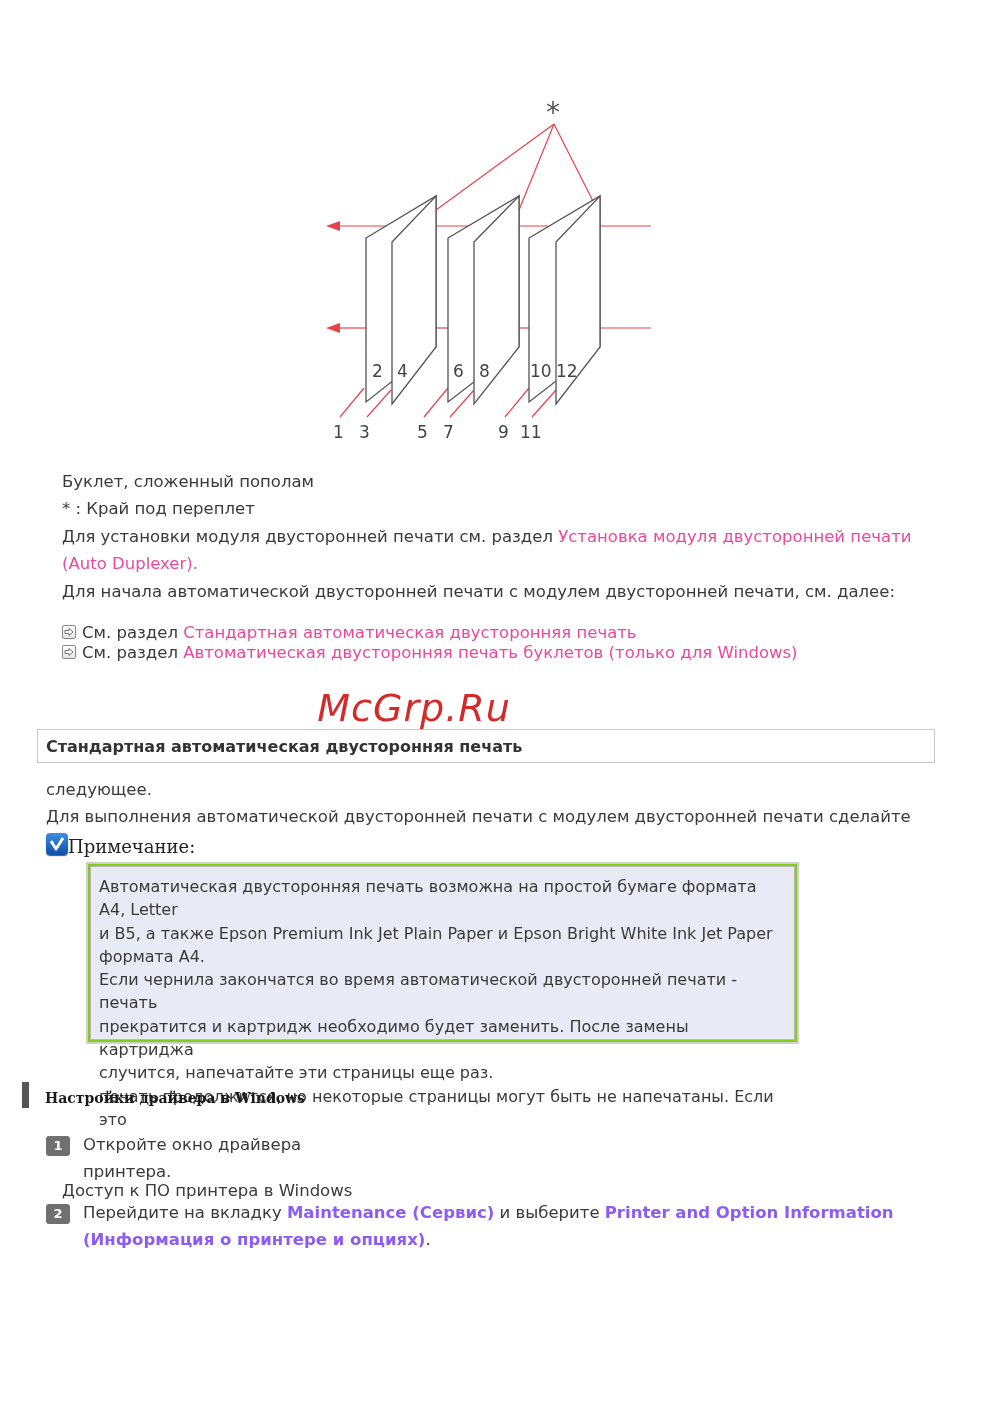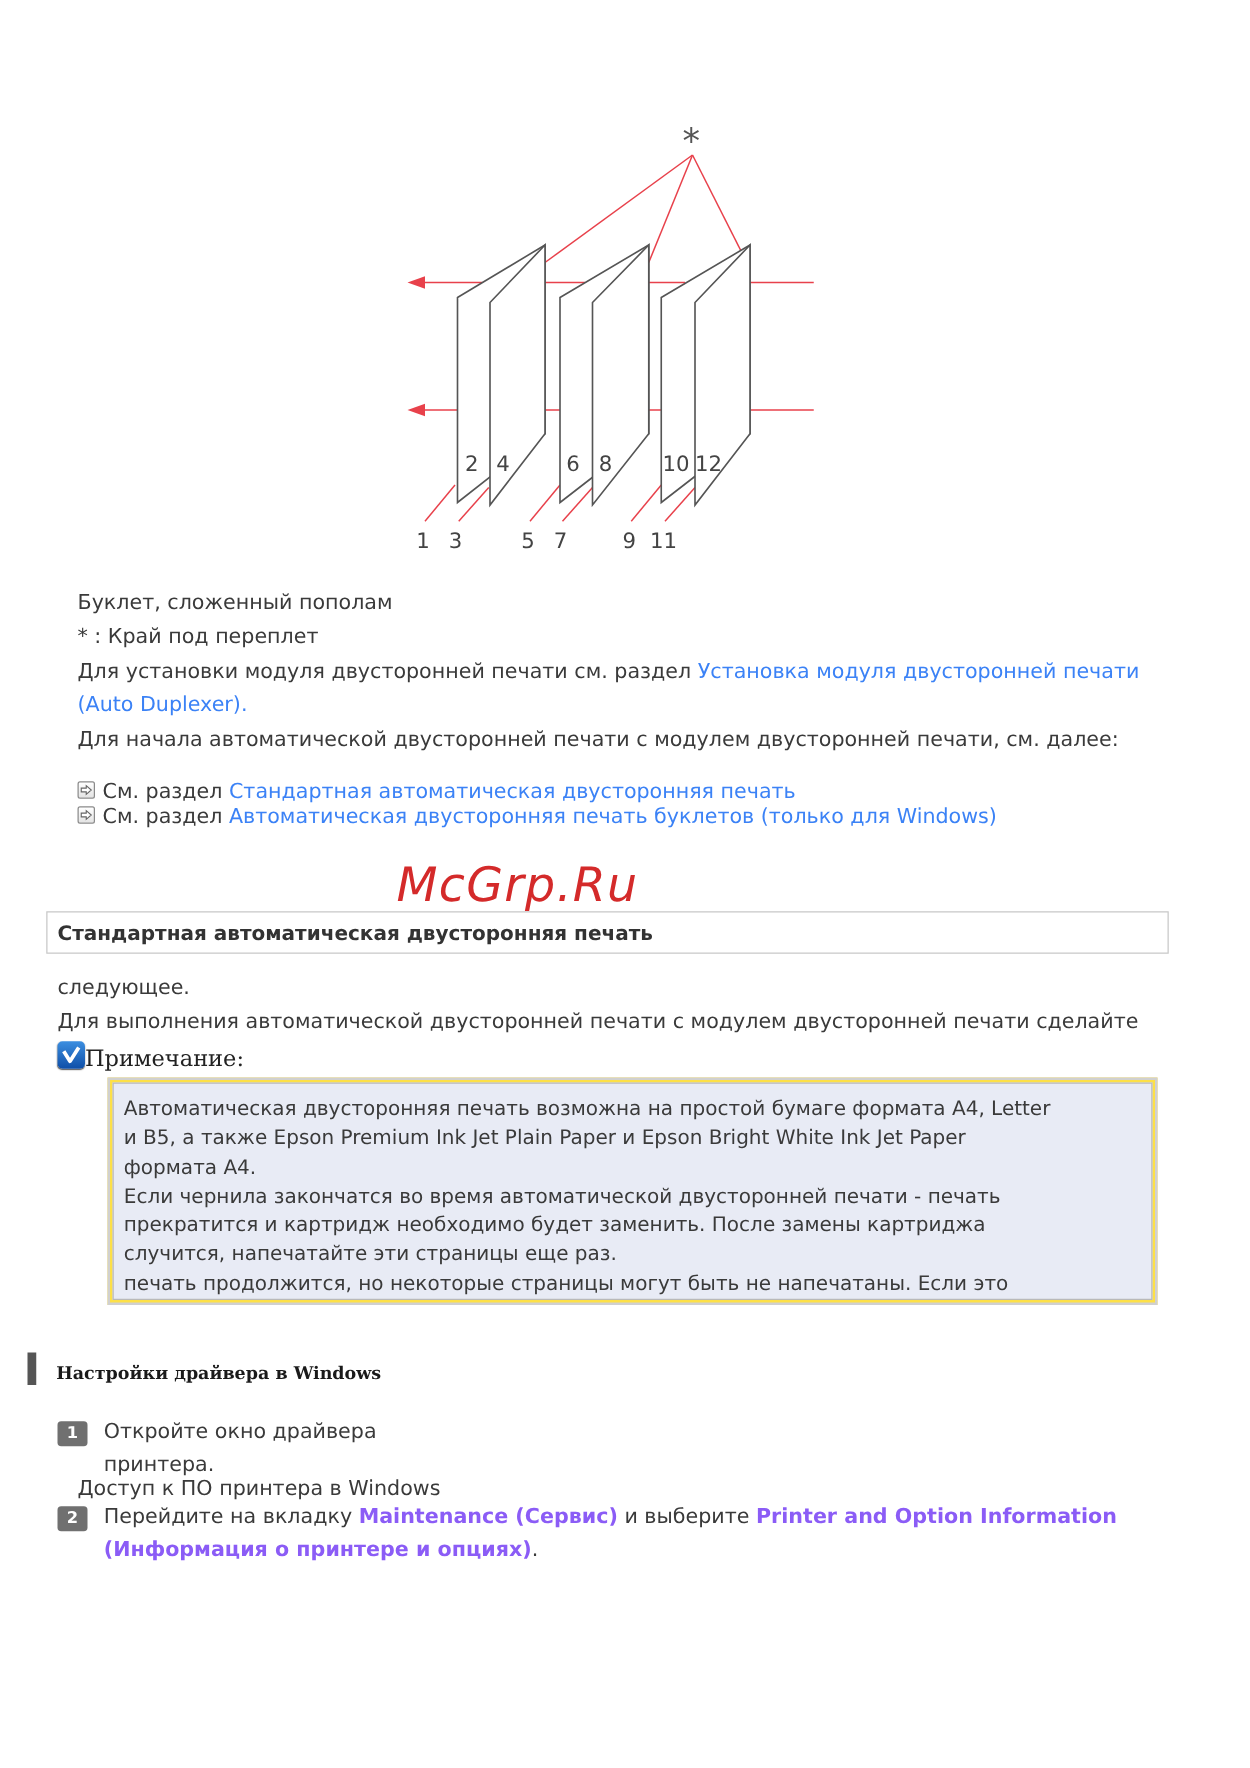--- a/index.html
+++ b/index.html
@@ -1,39 +1,39 @@
 <!DOCTYPE html>
 <html><head>
   <meta charset="utf-8">
   <style>
     html, body { margin: 0; padding: 0; background: #ffffff; }
     body { width: 1000px; height: 1414px; position: relative; overflow: hidden;
       font-family: "DejaVu Sans", sans-serif; color: #3a3a3a; font-size: 16.5px; }
     .abs { position: absolute; }
     .diagram { left: 300px; top: 90px; width: 380px; height: 360px; }
     .line { left: 46px; white-space: nowrap; line-height: 20px; margin-left: 16px; }
-    .link { color: #3b82f6; cursor: pointer; }
+    .link { color: #ec4899; cursor: pointer; }
     .ref-icon { display: inline-block; width: 14px; height: 14px; border: 1px solid #8a8a8a;
       border-radius: 2px; background: linear-gradient(#ffffff, #e4e4e4); vertical-align: -1px;
       margin-right: 6px; position: relative; box-sizing: border-box; }
     .ref-icon svg { position: absolute; left: 1px; top: 1px; }
     .watermark { left: 0; width: 828px; top: 686px; text-align: center;
       font-family: "DejaVu Sans", sans-serif; font-style: italic; font-size: 38px;
       color: #d42a2a; letter-spacing: 1px; line-height: 44px; }
     .section-box { left: 37px; top: 729px; width: 898px; height: 34px; border: 1px solid #c8c8c8;
       box-sizing: border-box; }
     .section-box span { position: absolute; left: 8px; top: 7px; font-weight: bold; font-size: 16px; color: #333; }
     .para2 { left: 46px; top: 776px; width: 900px; line-height: 27px; }
     .note-title { left: 46px; top: 833px; font-family: "DejaVu Serif", serif; font-size: 18px; color: #222; }
     .note-icon { display: inline-block; width: 22px; height: 22px; border-radius: 4px;
       background: linear-gradient(#3b8ee0, #0f4fa8); vertical-align: -2px; position: relative;
       box-shadow: 0 1px 1px #555; }
     .note-icon svg { position: absolute; left: 3px; top: 3px; }
-    .note-box { left: 86px; top: 862px; width: 840px; height: 182px; border: 2px solid #d0d0d0;
-      box-sizing: border-box; background: #fde047; padding: 2px; }
+    .note-box { left: 86px; top: 862px; width: 713px; height: 182px; border: 2px solid #d0d0d0;
+      box-sizing: border-box; background: #84cc16; padding: 2px; }
     .note-inner { width: 100%; height: 100%; background: #e8ebf5; border: 1px solid #b9b9b9;
       box-sizing: border-box; padding: 8px 8px; line-height: 23.3px; font-size: 16px; color: #3a3a3a; }
     .h2 { left: 22px; top: 1082px; font-family: "DejaVu Serif", serif; font-weight: bold; font-size: 14px; color: #1a1a1a; }
     .h2-bar { display: inline-block; width: 7px; height: 26px; background: #555; vertical-align: -5px; margin-right: 16px; }
     .step-num { display: inline-block; width: 24px; height: 20px; background: #707070; color: #fff;
       border-radius: 3px; font-size: 13px; font-weight: bold; text-align: center; line-height: 20px; }
     .step { left: 46px; }
     .step-text { position: absolute; left: 37px; top: 0; white-space: nowrap; }
     b { color: #8b5cf6; }
   </style>

